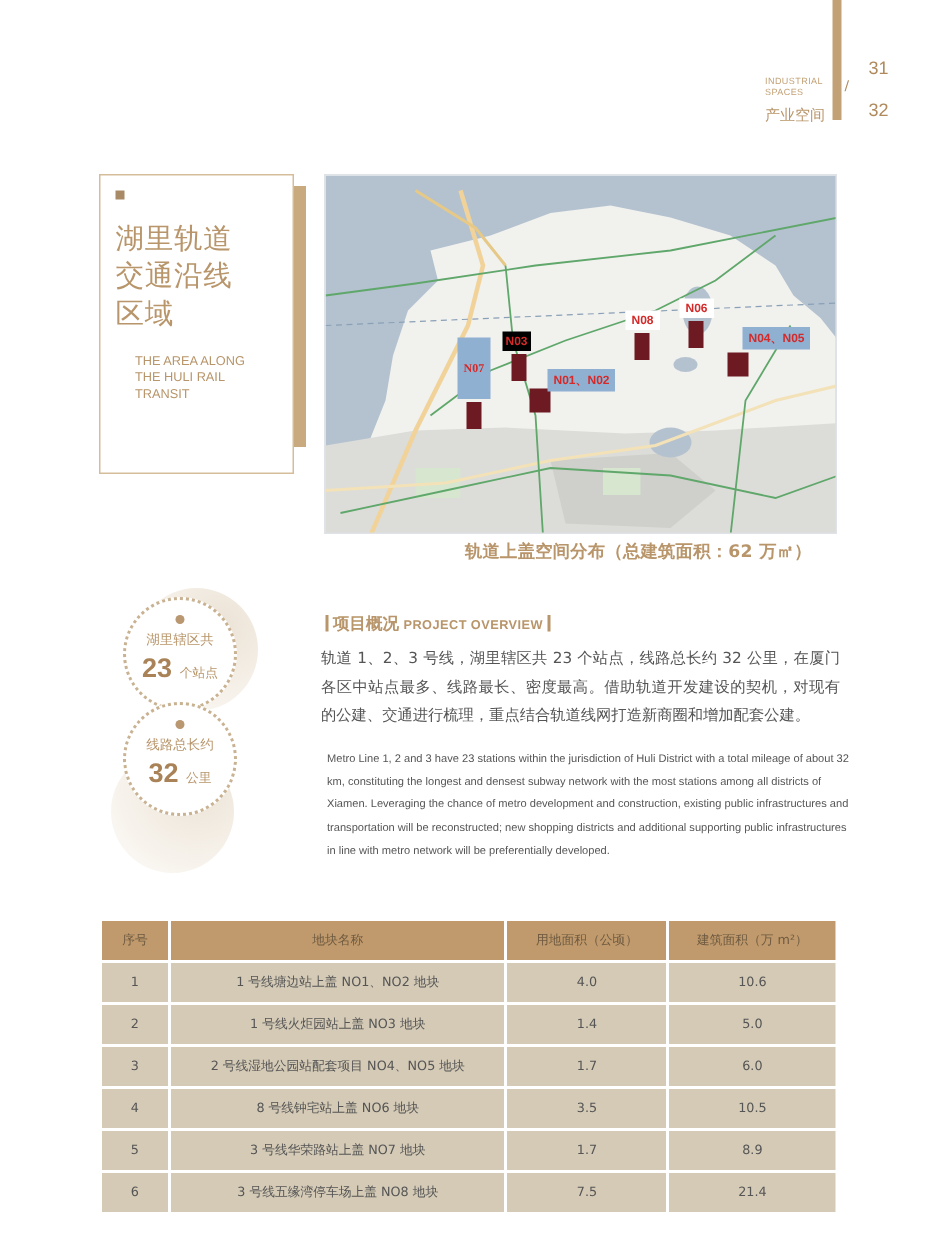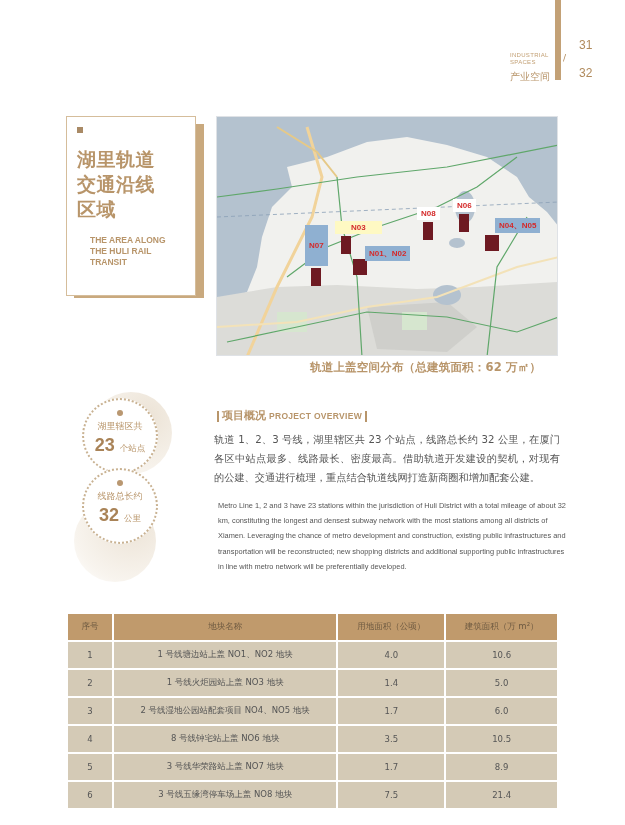--- a/index.html
+++ b/index.html
@@ -5,21 +5,21 @@
   html,body{margin:0;padding:0;}
   body{width:625px;height:825px;background:#ffffff;position:relative;overflow:hidden;font-family:"DejaVu Sans",sans-serif;color:#5a5a5a;}
   
   .vbar{position:absolute;left:555px;top:0;width:6px;height:80px;background:#c3a176;}
   .pg-en{position:absolute;left:510px;top:52px;font-size:6px;line-height:7px;color:#c3a176;letter-spacing:0.3px;font-family:"Liberation Sans",sans-serif;width:44px;}
   .pg-cn{position:absolute;left:510px;top:70px;font-size:10px;color:#b8956a;font-family:"DejaVu Sans",sans-serif;}
   .pg-num{position:absolute;left:563px;font-size:12px;color:#b08a5c;font-family:"Liberation Sans",sans-serif;margin-left:16px;}
   .pg-slash{position:absolute;left:563px;top:53px;font-size:9px;color:#b08a5c;}
   
   .card-shadow{position:absolute;left:74px;top:124px;width:130px;height:174px;background:#c9a97e;}
-  .card{position:absolute;left:66px;top:116px;width:130px;height:180px;background:#fff;border:1px solid #d5bd9b;box-sizing:border-box;font-weight:bold;}
+  .card{position:absolute;left:66px;top:116px;width:130px;height:200px;background:#fff;border:1px solid #d5bd9b;box-sizing:border-box;}
   .card-sq{position:absolute;left:10px;top:10px;width:6px;height:6px;background:#a98a66;}
   .card-title{position:absolute;left:10px;top:30px;font-size:19px;line-height:25px;color:#b8956a;letter-spacing:0.5px;}
   .card-en{position:absolute;left:23px;top:118px;font-size:8.5px;line-height:11px;color:#b8956a;font-family:"Liberation Sans",sans-serif;}
   
   .map{position:absolute;left:216px;top:116px;width:342px;height:240px;background:#e7eaee;border:1px solid #dfe2e6;box-sizing:border-box;overflow:hidden;}
   .caption{position:absolute;left:310px;top:360px;font-size:11.5px;font-weight:bold;color:#b8956a;letter-spacing:0.2px;}
   
   .stat-bg{position:absolute;width:82px;height:82px;border-radius:50%;background:radial-gradient(circle at 70% 30%,#ece3d6,#f8f4ee 70%,#fff);}
   .stat{position:absolute;width:76px;height:76px;border-radius:50%;border:2px dotted #c9b292;background:#fff;box-sizing:border-box;text-align:center;}
   .stat-dot{width:6px;height:6px;border-radius:50%;background:#b99771;margin:10px auto 4px;}
@@ -85,25 +85,25 @@
 
     <path d="M0 80 L60 72 L140 60 L230 50 L342 28" stroke="#5fa76a" stroke-width="1.2" fill="none"></path>
     <path d="M70 160 L110 130 L160 110 L220 90 L260 70 L300 40" stroke="#5fa76a" stroke-width="1.2" fill="none"></path>
     <path d="M120 60 L125 110 L140 160 L145 240" stroke="#5fa76a" stroke-width="1.2" fill="none"></path>
     <path d="M10 225 L80 210 L150 195 L230 200 L300 215 L342 200" stroke="#5fa76a" stroke-width="1.2" fill="none"></path>
     <path d="M310 100 L280 150 L270 240" stroke="#5fa76a" stroke-width="1.2" fill="none"></path>
     <path d="M0 100 L342 85" stroke="#8aa0b6" stroke-width="0.8" stroke-dasharray="4 3" fill="none"></path>
   </svg>
   
   <div style="position:absolute;left:88px;top:108px">
-    <span style="display:inline-block;background:#8fb0d1;color:#d42a2a;font-weight:bold;font-size:8px;padding:16px 4px;font-family:Liberation Sans, sans-serif">N07</span>
+    <span style="display:inline-block;background:#8fb0d1;color:#d42a2a;font-weight:bold;font-size:8px;padding:16px 4px;font-family:Liberation Serif, serif">N07</span>
     <div style="width:10px;height:18px;background:#6e1a22;margin:2px 0 0 6px"></div>
   </div>
   <div style="position:absolute;left:118px;top:98px">
-    <span style="display:inline-block;background:#fef9c3;color:#d42a2a;font-weight:bold;font-size:8px;padding:2px 16px;font-family:'Liberation Sans',sans-serif">N03</span>
+    <span style="display:inline-block;background:#000000;color:#d42a2a;font-weight:bold;font-size:8px;padding:2px 2px;font-family:'Liberation Sans',sans-serif">N03</span>
     <div style="width:10px;height:18px;background:#6e1a22;margin:2px 0 0 6px"></div>
   </div>
   <div style="position:absolute;left:148px;top:124px">
     <span style="display:inline-block;background:#8fb0d1;color:#d42a2a;font-weight:bold;font-size:8px;padding:2px 4px;font-family:'Liberation Sans',sans-serif">N01、N02</span>
     <div style="width:14px;height:16px;background:#6e1a22;margin:-2px 0 0 -12px"></div>
   </div>
   <div style="position:absolute;left:200px;top:84px">
     <span style="display:inline-block;background:#ffffff;color:#d42a2a;font-weight:bold;font-size:8px;padding:2px 4px;font-family:'Liberation Sans',sans-serif">N08</span>
     <div style="width:10px;height:18px;background:#6e1a22;margin:2px 0 0 6px"></div>
   </div>

